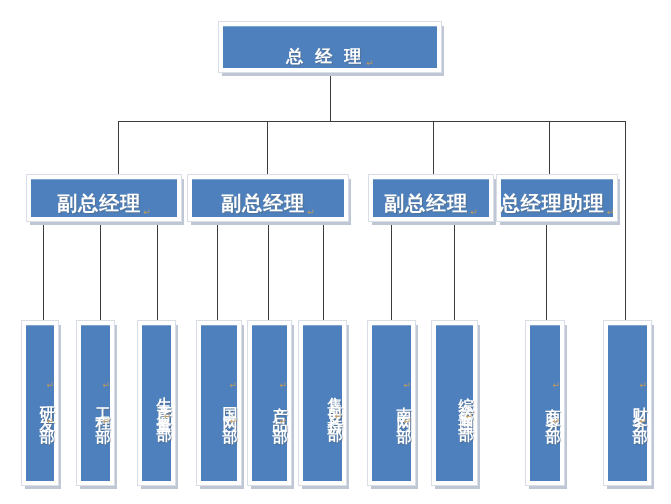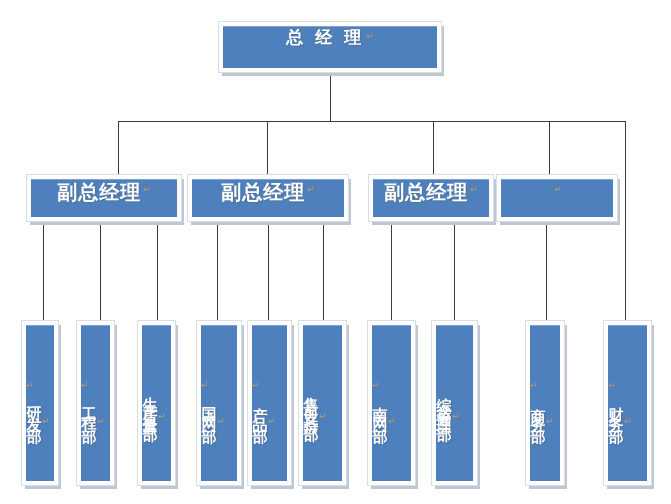--- a/index.html
+++ b/index.html
@@ -15,21 +15,21 @@
   .node{
     position:absolute;box-sizing:border-box;
     background:var(--box-frame,#ffffff);
     border:1px solid var(--frame-border,#d8dde6);
     padding:4px;
     box-shadow:3px 4px 0 -1px var(--shadow,#c0c7d4);
   }
   .fill{
     width:100%;height:100%;
     background:var(--box-fill,#4d80bc);
-    display:flex;align-items:flex-start;justify-content:center;
+    display:flex;align-items:flex-end;justify-content:center;
     box-shadow:inset 0 1px 0 rgba(255,255,255,.28);
   }
   .lbl{
     color:var(--label-text,#ffffff);font-weight:bold;
     text-shadow:1px 1px 1px rgba(90,100,115,.55);
     white-space:nowrap;
   }
   .node.h1 .lbl{font-size:17px;letter-spacing:3px;}
   .node.h2 .lbl{font-size:20px;letter-spacing:1px;}
   .node.v .fill{flex-direction:column;}
@@ -89,20 +89,21 @@
     </div>
   </div>
   <div class="node h2" style="left:368px;top:174px;width:126px;height:48px">
     <div class="fill">
       <span class="lbl">副总经理</span>
       <span class="mark tail">↵</span>
     </div>
   </div>
   <div class="node h2" style="left:496px;top:174px;width:122px;height:48px">
     <div class="fill">
+      <span class="lbl">总经理助理</span>
       <span class="mark tail">↵</span>
     </div>
   </div>
 
   <div class="node v" style="left:21px;top:320px;width:38px;height:166px">
     <div class="fill">
       <span class="mark lead">↵</span>
       <span class="lbl">研发部</span>
       <span class="mark tailv">↵</span>
     </div>

